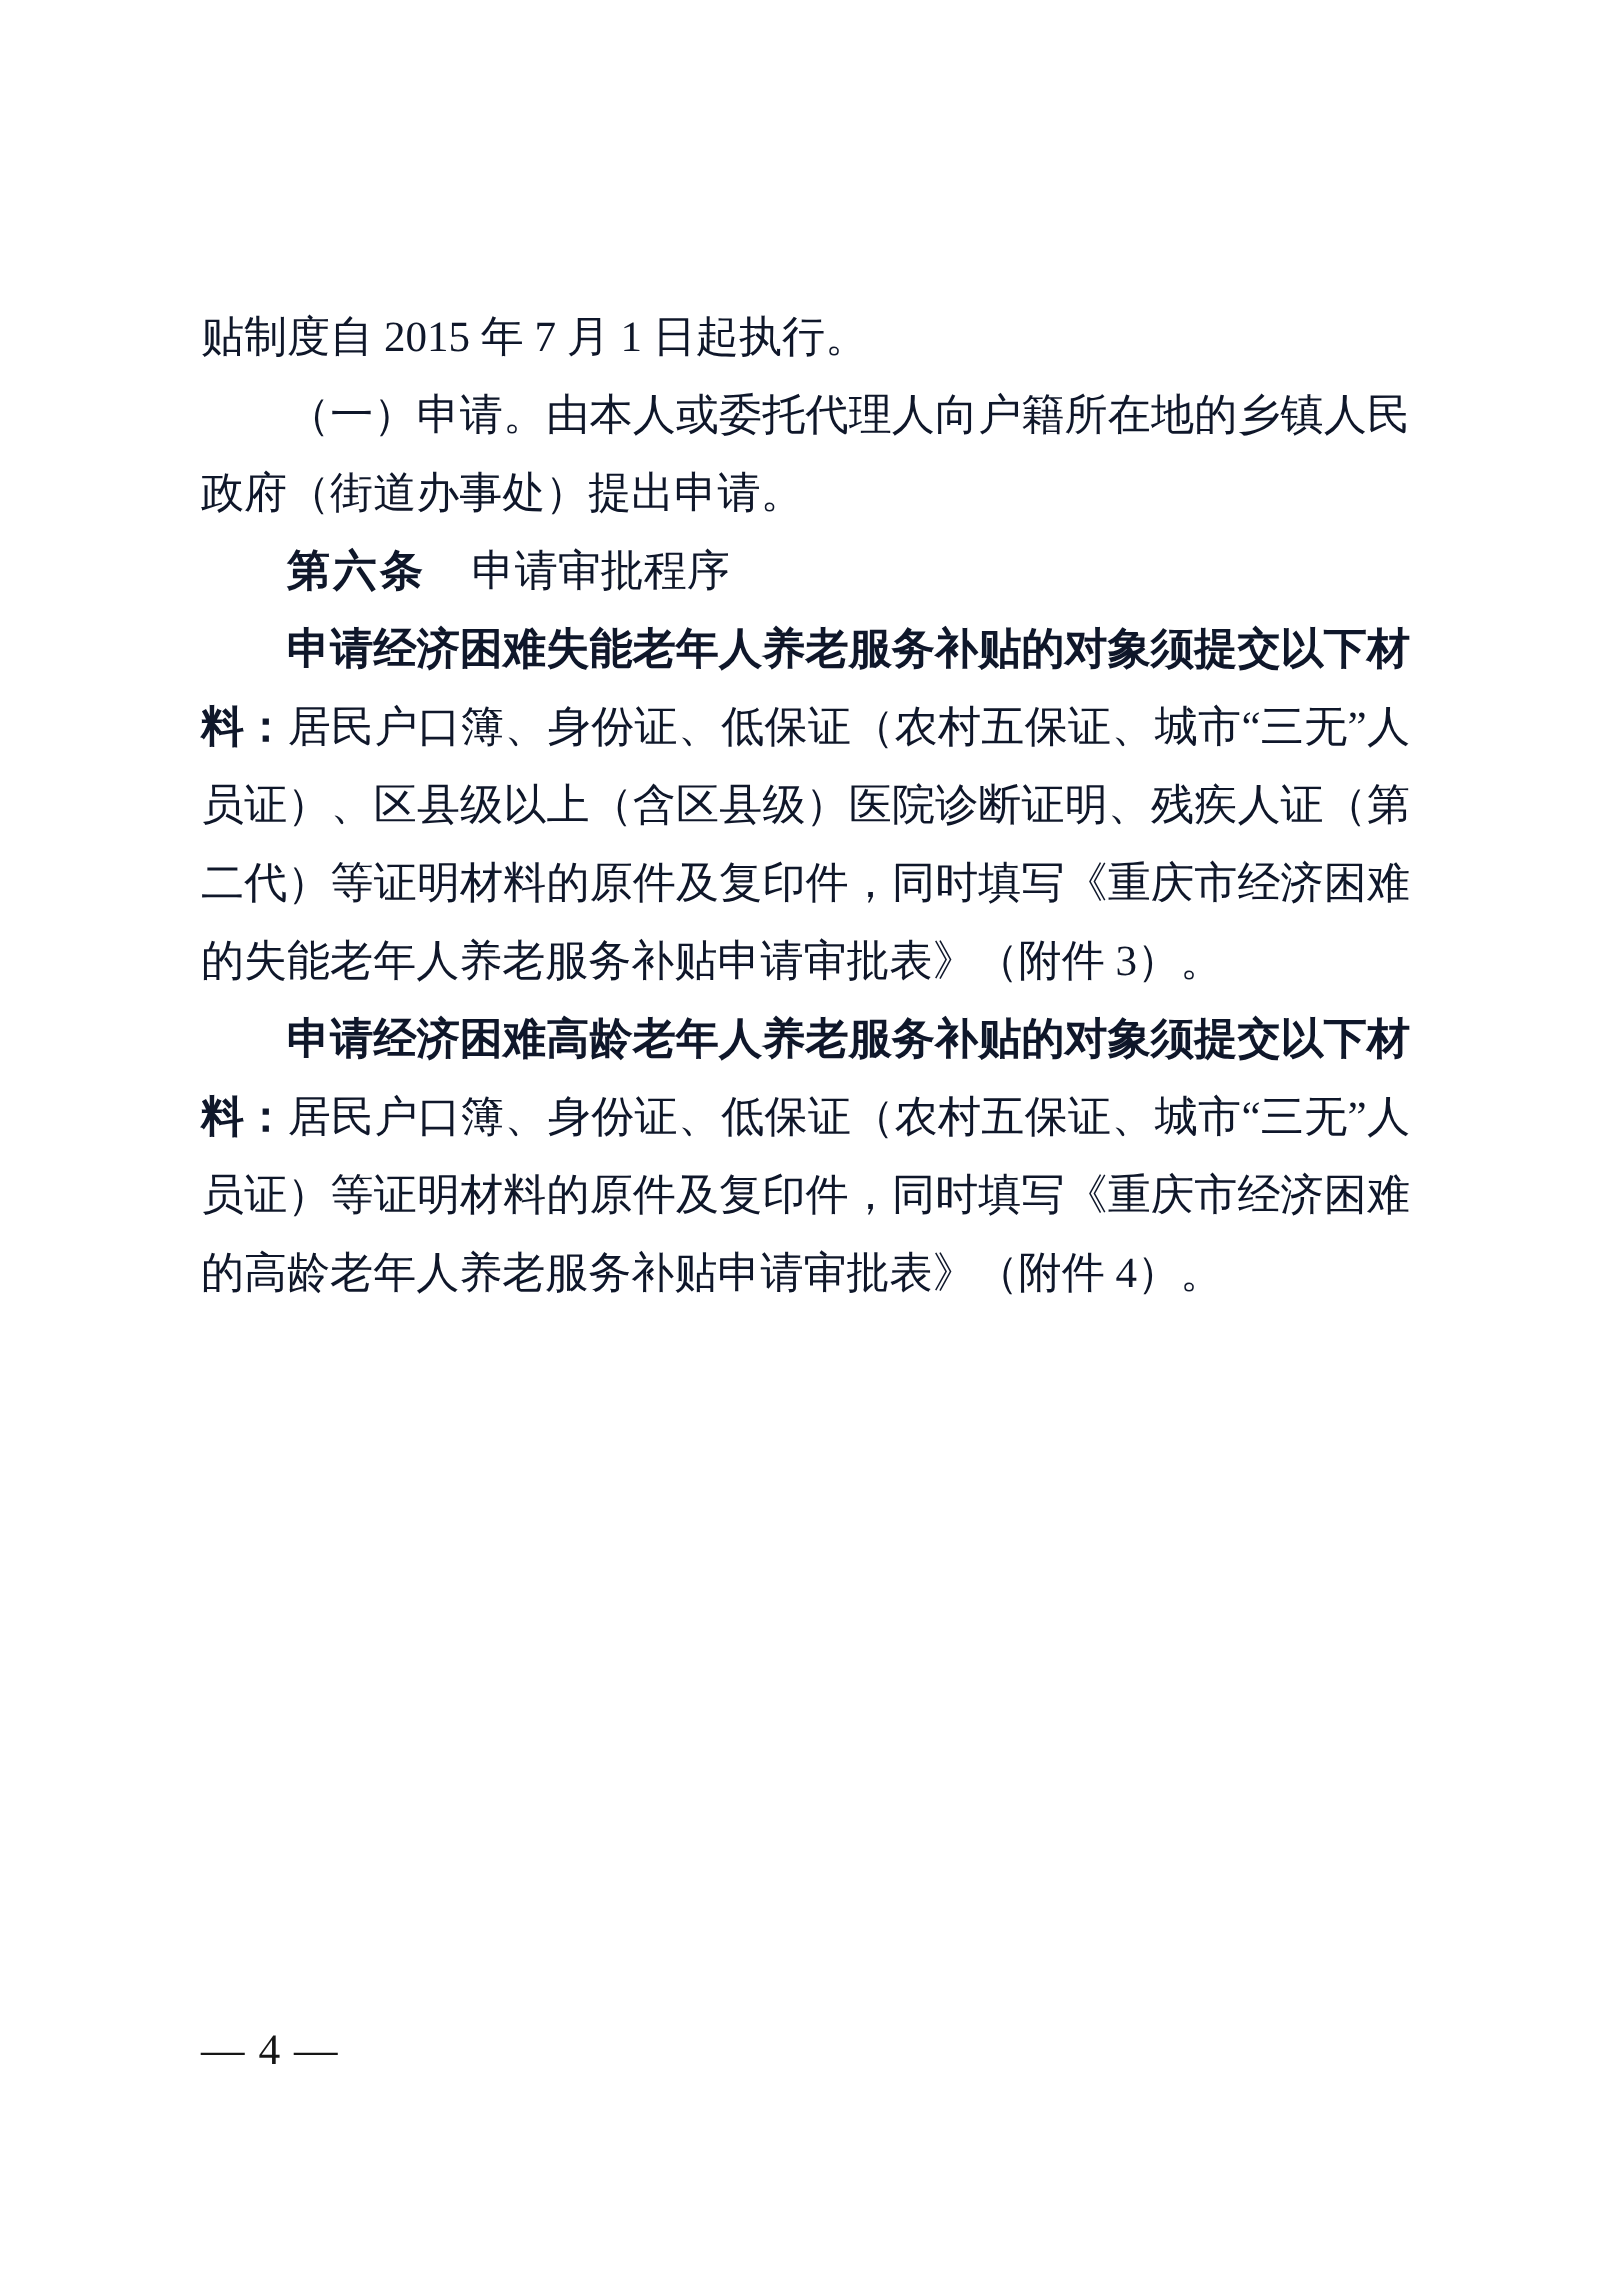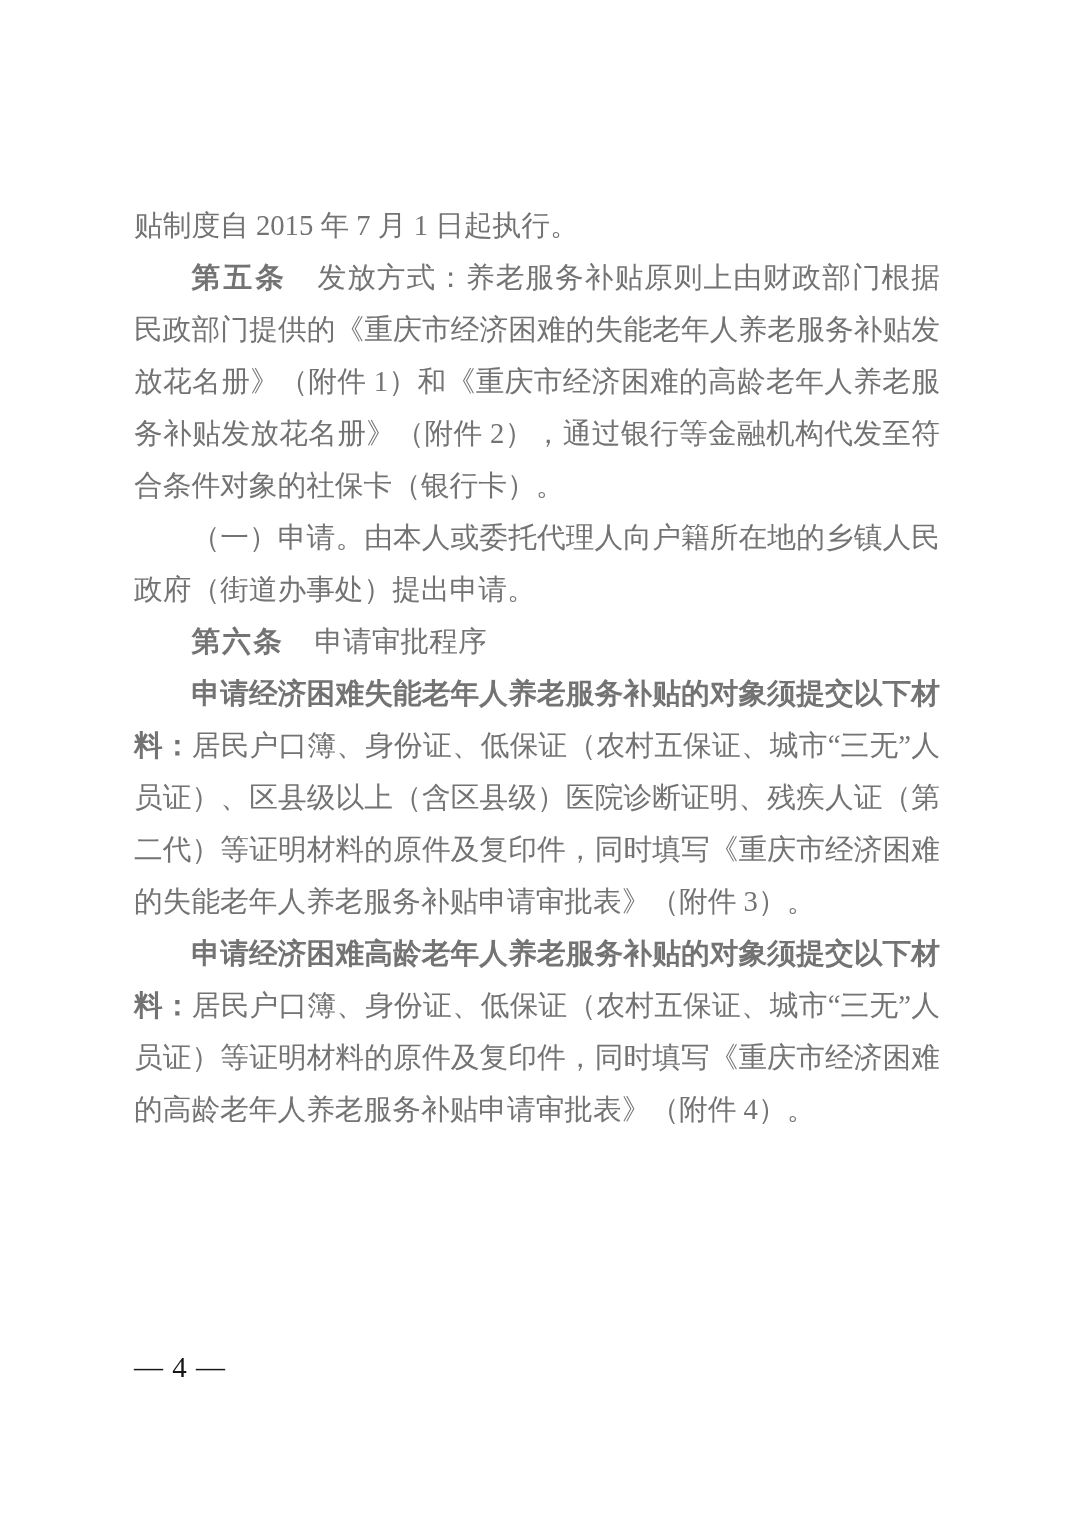--- a/index.html
+++ b/index.html
@@ -15,21 +15,21 @@
     overflow: hidden;
   }
   .content {
     position: absolute;
     left: 134px;
     top: 199px;
     width: 806px;
     font-family: "Liberation Serif", "DejaVu Serif", serif;
     font-size: 28.7px;
     line-height: 52px;
-    color: #737373;
+    color: #0f172a;
     text-align: justify;
     text-justify: inter-character;
   }
   .para {
     margin: 0;
     padding: 0;
   }
   .para.indent {
     text-indent: 2em;
   }
@@ -53,21 +53,20 @@
   }
 </style>
 </head>
 <body>
 
 <div class="page">
   <div class="content">
 
     <p class="para"><span>贴制度自 2015 年 7 月 1 日起执行。</span></p>
 
-    <p class="para indent"><span class="bold-head article-no">第五条</span><span>发放方式：养老服务补贴原则上由财政部门根据民政部门提供的《重庆市经济困难的失能老年人养老服务补贴发放花名册》（附件 1）和《重庆市经济困难的高龄老年人养老服务补贴发放花名册》（附件 2），通过银行等金融机构代发至符合条件对象的社保卡（银行卡）。</span></p>
 
     <p class="para indent"><span>（一）申请。由本人或委托代理人向户籍所在地的乡镇人民政府（街道办事处）提出申请。</span></p>
 
     <p class="para indent"><span class="bold-head article-no">第六条</span><span>申请审批程序</span></p>
 
     <p class="para indent"><span class="bold-head">申请经济困难失能老年人养老服务补贴的对象须提交以下材料：</span><span>居民户口簿、身份证、低保证（农村五保证、城市“三无”人员证）、区县级以上（含区县级）医院诊断证明、残疾人证（第二代）等证明材料的原件及复印件，同时填写《重庆市经济困难的失能老年人养老服务补贴申请审批表》（附件 3）。</span></p>
 
     <p class="para indent"><span class="bold-head">申请经济困难高龄老年人养老服务补贴的对象须提交以下材料：</span><span>居民户口簿、身份证、低保证（农村五保证、城市“三无”人员证）等证明材料的原件及复印件，同时填写《重庆市经济困难的高龄老年人养老服务补贴申请审批表》（附件 4）。</span></p>
 
 

